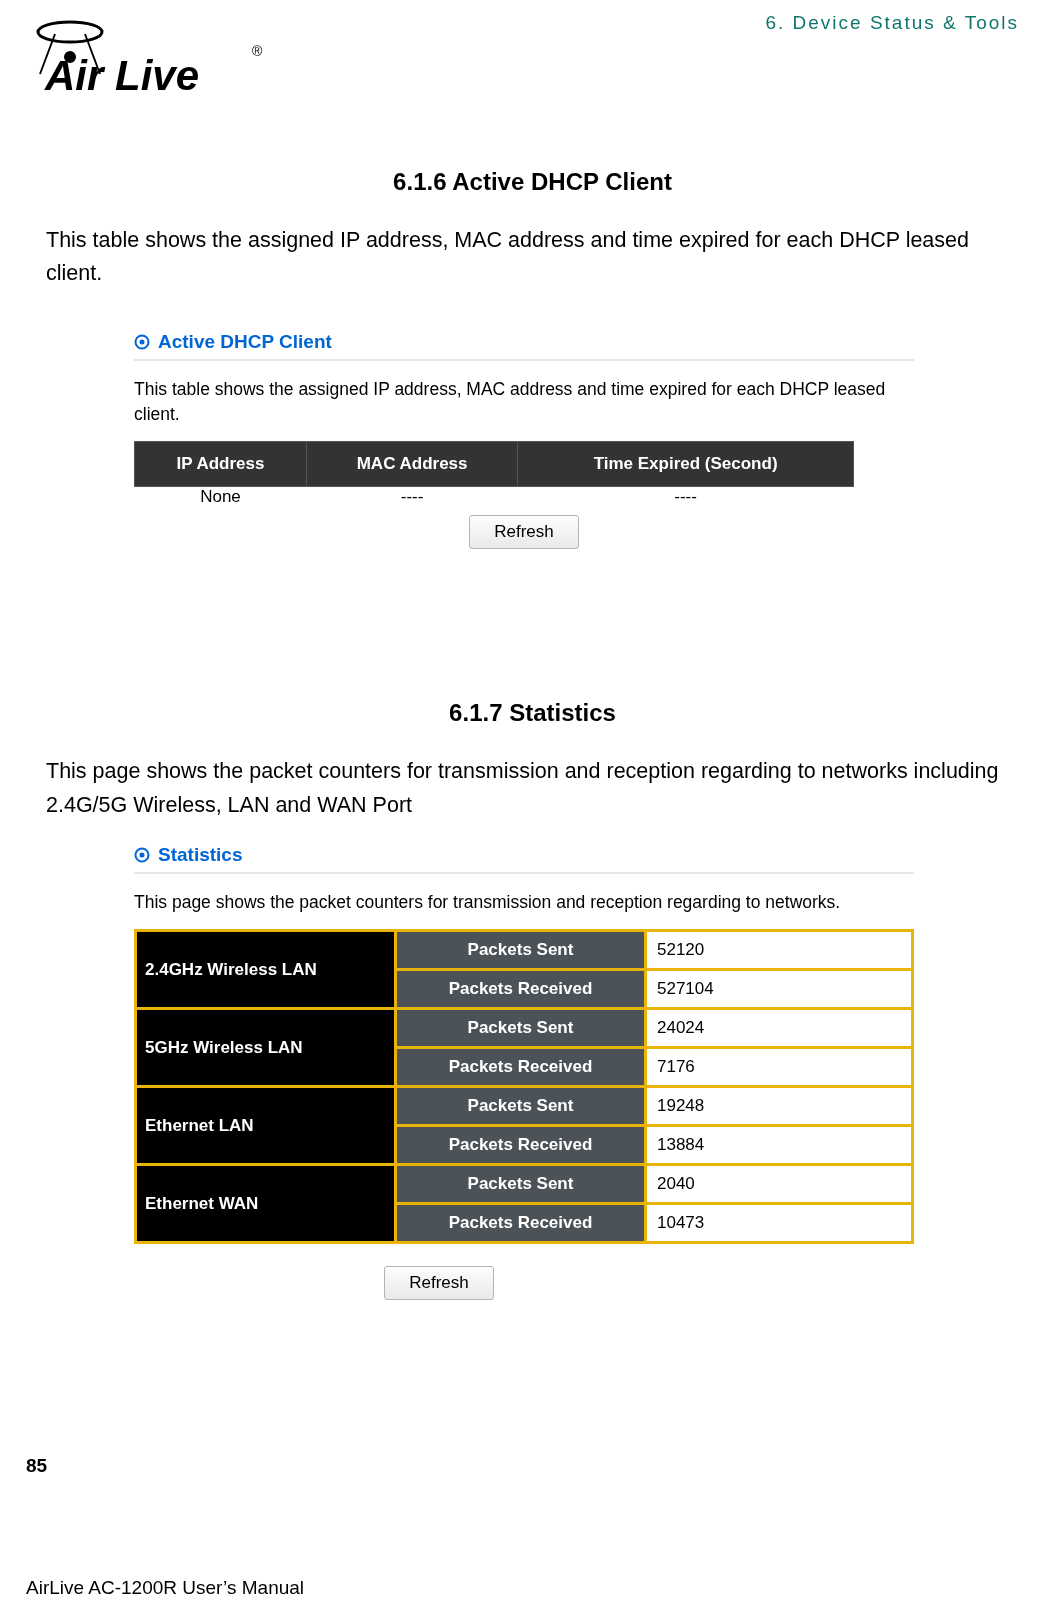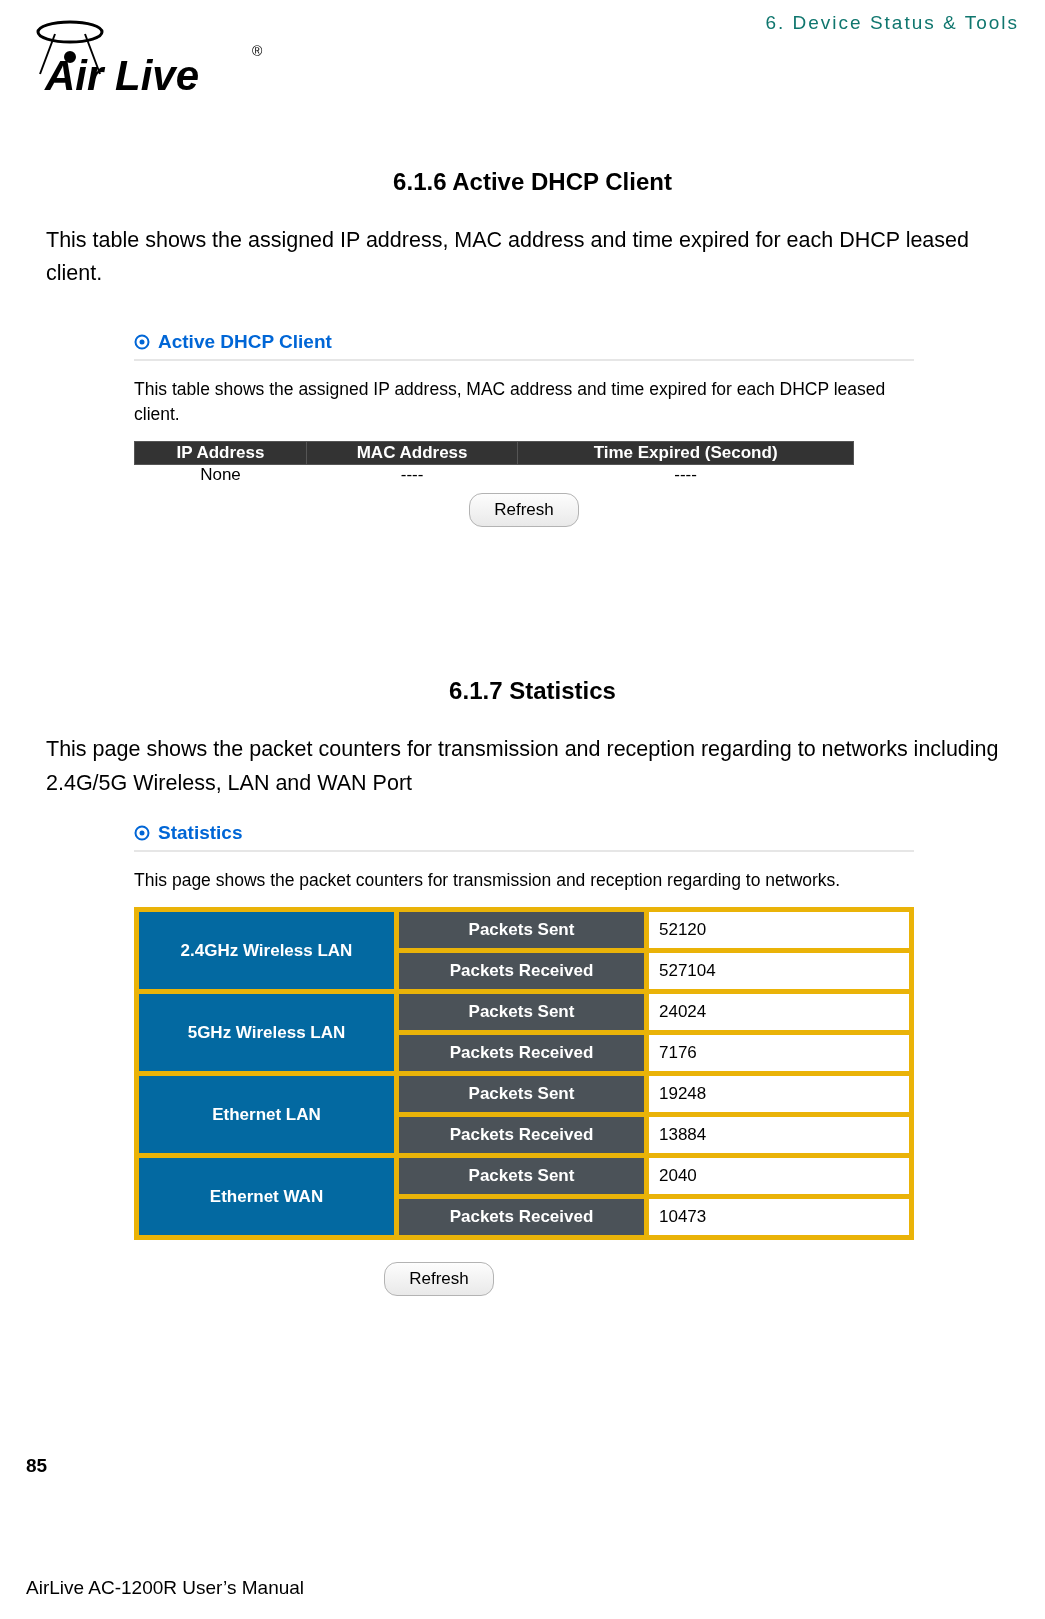--- a/index.html
+++ b/index.html
@@ -43,47 +43,47 @@
   }
   .bullet-icon {
     width: 16px; height: 16px; display: inline-flex; align-items:center; justify-content:center;
   }
   .panel-desc { font-size: 17.5px; color: #000; line-height: 1.45; margin-bottom: 14px; }
   .dhcp-table { width: 720px; border-collapse: collapse; font-size: 17px; }
   .dhcp-table th {
     background: #333333;
     color: #fff;
     font-weight: bold;
-    padding: 1px 6px;
+    padding: 12px 6px;
     border: 1px solid #555;
     text-align: center;
   }
   .dhcp-table td {
     text-align: center;
     padding: 0 6px;
     font-size: 17px;
   }
   .refresh-btn {
     display: block;
     margin: 8px auto 0 auto;
     width: 110px;
     height: 34px;
     font-size: 17px;
     background: linear-gradient(#fdfdfd,#e9e9e9);
     border: 1px solid #b3b3b3;
-    border-radius: 13px;
+    border-radius: 3px;
     cursor: pointer;
   }
   .stats-table { width: 780px; border-collapse: collapse; font-size: 17px; border: 2px solid #bababa; }
-  .stats-table td, .stats-table th { border: 5px solid #eab308; }
+  .stats-table td, .stats-table th { border: 3px solid #eab308; }
   .row-hdr {
-    background: #0369a1;
+    background: #000000;
     color: #fff;
     font-weight: bold;
-    text-align: center;
+    text-align: left;
     padding: 0 8px;
     width: 260px;
   }
   .metric-hdr {
     background: #4b5258;
     color: #fff;
     font-weight: bold;
     text-align: center;
     padding: 8px 6px;
     width: 250px;

